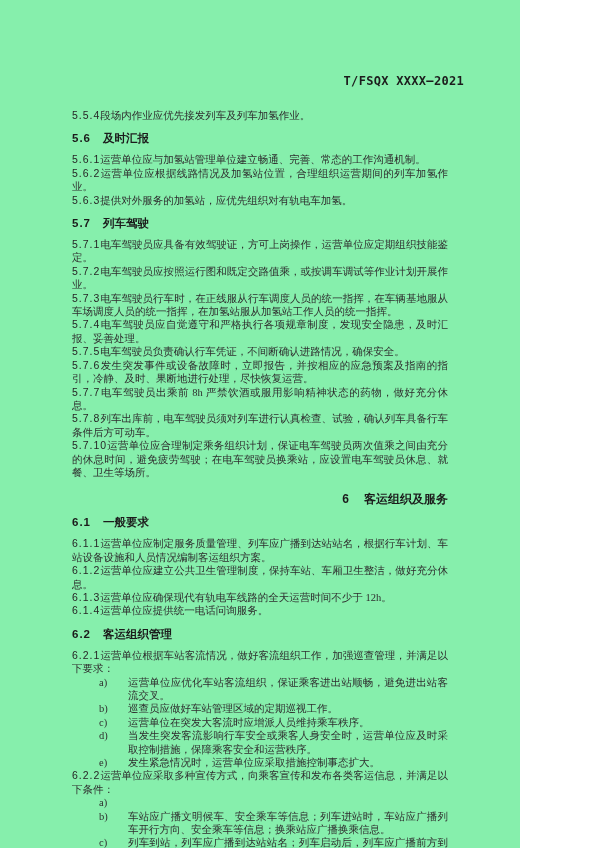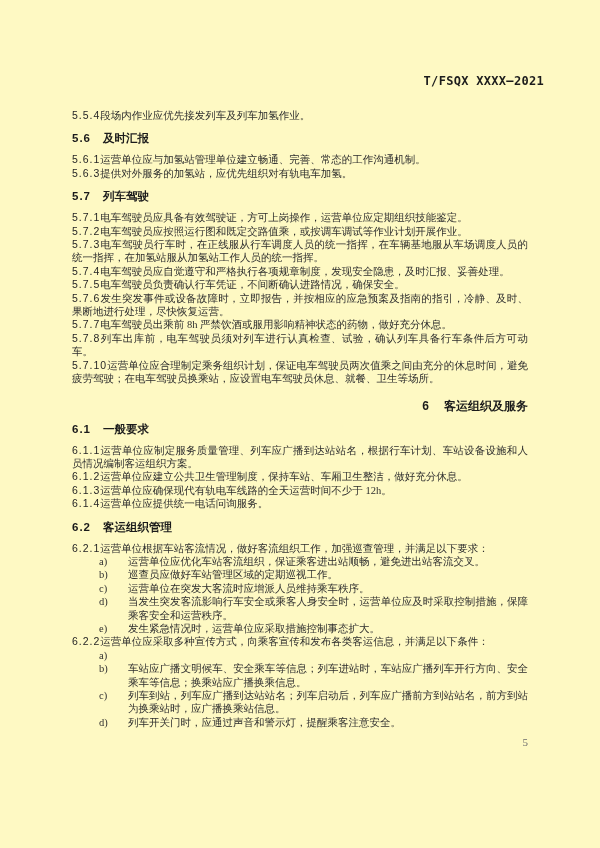--- a/index.html
+++ b/index.html
@@ -9,24 +9,24 @@
   }
   body {
     width: 600px;
     height: 848px;
     overflow: hidden;
     font-family: "Liberation Serif", "DejaVu Serif", serif;
     color: #2e2e2e;
   }
   .page {
     box-sizing: border-box;
-    width: 600px;
+    width: 520px;
     height: 848px;
     padding: 74px 72px 0 72px;
-    background: #fef9c3;
+    background: #86efac;
   }
   .doc-header {
     text-align: right;
     margin-right: -16px;
     margin-bottom: 21px;
     font-family: "DejaVu Sans Mono", "Liberation Mono", monospace;
     font-weight: 700;
     font-size: 12px;
     letter-spacing: 0.3px;
     color: #1c1c1c;
@@ -81,20 +81,21 @@
 </head>
 <body>
 
 <div class="page">
   <div class="doc-header">T/FSQX XXXX—2021</div>
 
   <div class="doc-body">
       <p class="clause"><span class="num">5.5.4</span><span class="txt">段场内作业应优先接发列车及列车加氢作业。</span></p>
       <div class="sec2"><span class="num">5.6</span><span class="txt">及时汇报</span></div>
       <p class="clause"><span class="num">5.6.1</span><span class="txt">运营单位应与加氢站管理单位建立畅通、完善、常态的工作沟通机制。</span></p>
+      <p class="clause"><span class="num">5.6.2</span><span class="txt">运营单位应根据线路情况及加氢站位置，合理组织运营期间的列车加氢作业。</span></p>
       <p class="clause"><span class="num">5.6.3</span><span class="txt">提供对外服务的加氢站，应优先组织对有轨电车加氢。</span></p>
       <div class="sec2"><span class="num">5.7</span><span class="txt">列车驾驶</span></div>
       <p class="clause"><span class="num">5.7.1</span><span class="txt">电车驾驶员应具备有效驾驶证，方可上岗操作，运营单位应定期组织技能鉴定。</span></p>
       <p class="clause"><span class="num">5.7.2</span><span class="txt">电车驾驶员应按照运行图和既定交路值乘，或按调车调试等作业计划开展作业。</span></p>
       <p class="clause"><span class="num">5.7.3</span><span class="txt">电车驾驶员行车时，在正线服从行车调度人员的统一指挥，在车辆基地服从车场调度人员的统一指挥，在加氢站服从加氢站工作人员的统一指挥。</span></p>
       <p class="clause"><span class="num">5.7.4</span><span class="txt">电车驾驶员应自觉遵守和严格执行各项规章制度，发现安全隐患，及时汇报、妥善处理。</span></p>
       <p class="clause"><span class="num">5.7.5</span><span class="txt">电车驾驶员负责确认行车凭证，不间断确认进路情况，确保安全。</span></p>
       <p class="clause"><span class="num">5.7.6</span><span class="txt">发生突发事件或设备故障时，立即报告，并按相应的应急预案及指南的指引，冷静、及时、果断地进行处理，尽快恢复运营。</span></p>
       <p class="clause"><span class="num">5.7.7</span><span class="txt">电车驾驶员出乘前 8h 严禁饮酒或服用影响精神状态的药物，做好充分休息。</span></p>
       <p class="clause"><span class="num">5.7.8</span><span class="txt">列车出库前，电车驾驶员须对列车进行认真检查、试验，确认列车具备行车条件后方可动车。</span></p>

